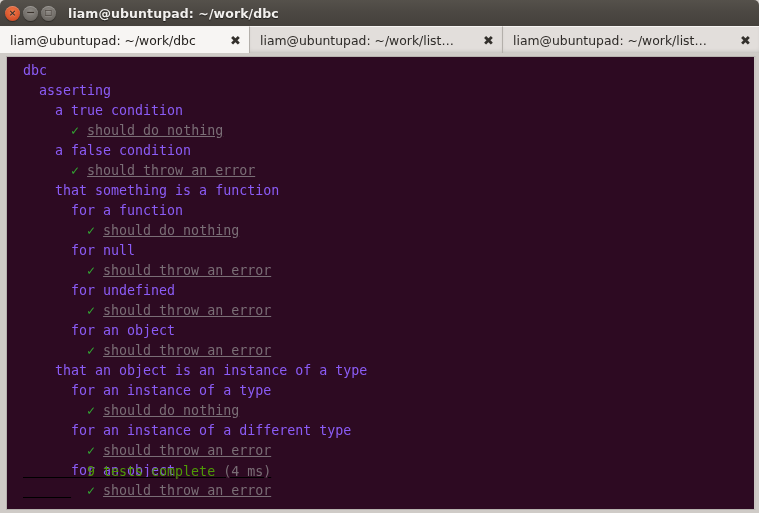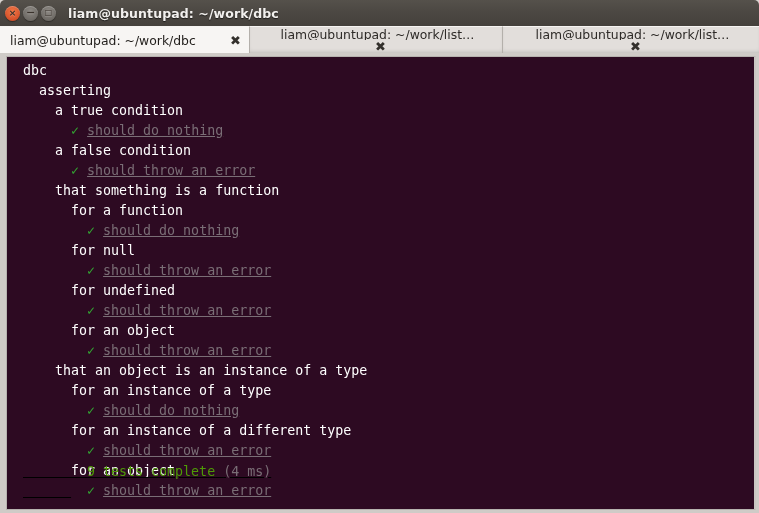--- a/index.html
+++ b/index.html
@@ -100,21 +100,20 @@
     border-right: 1px solid #b4b0ab;
     border-top: 1px solid #f6f4f2;
     overflow: hidden;
   }
   .tab.active {
     background: #f7f5f3;
   }
   .tab.inactive {
     background: #e2dedb;
     box-shadow: inset 0 -3px 5px -3px rgba(0,0,0,0.22);
-    flex-direction: column;
   }
   .tab:last-child { border-right: none; }
 
   .tab-label {
     font-size: 12.4px;
     color: #2e2b28;
     font-family: "DejaVu Sans", sans-serif;
     white-space: nowrap;
     overflow: hidden;
     flex: 1 1 auto;
@@ -163,21 +162,21 @@
     font-family: "DejaVu Sans Mono", monospace;
     font-size: 13.3px;
     line-height: 20px;
     color: #ffffff;
     white-space: pre;
     padding-left: 16px;
     padding-top: 0px;
   }
 
   .line { height: 20px; white-space: pre; }
-  .suite { color: #ffffff; margin-top: 38px; }
+  .suite { color: #8b5cf6; margin-top: 38px; }
   .pass  { color: #7a6e76; text-decoration: underline; }
   .check { color: #33a532; }
   .summary-green { color: #4e9a06; }
   .summary-dim { color: #7a6e76; }
 
   #summary-block {
     position: absolute;
     left: 16px;
     bottom: 7px;
     font-family: "DejaVu Sans Mono", monospace;

